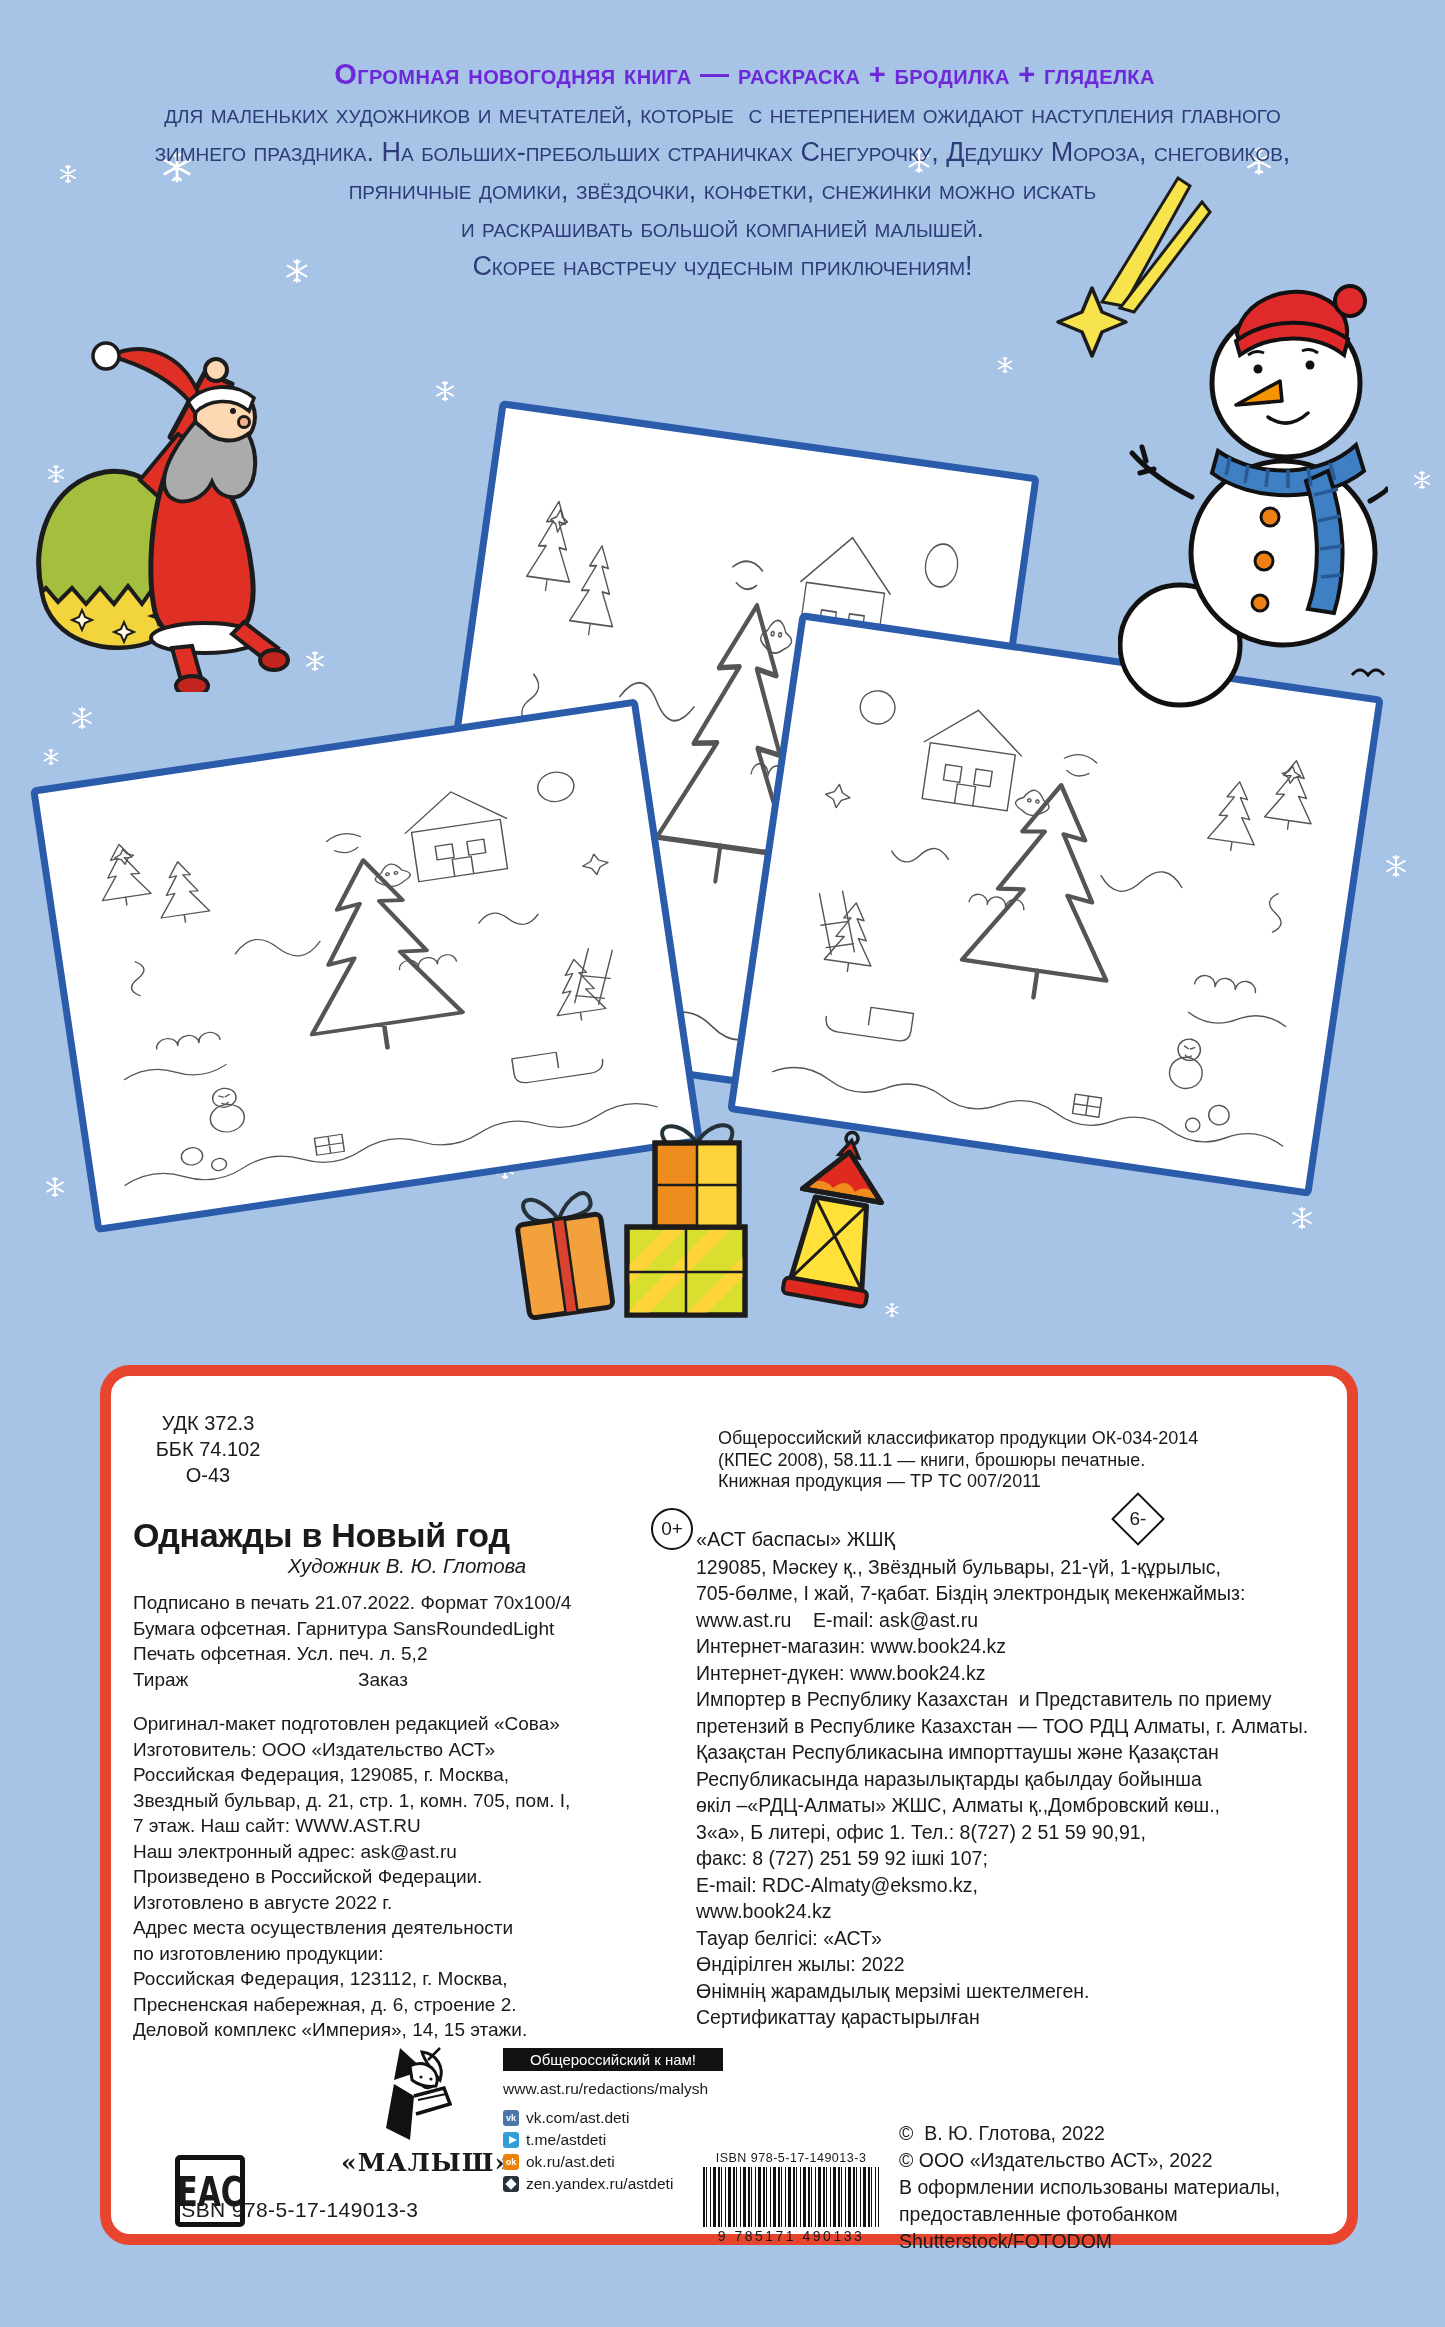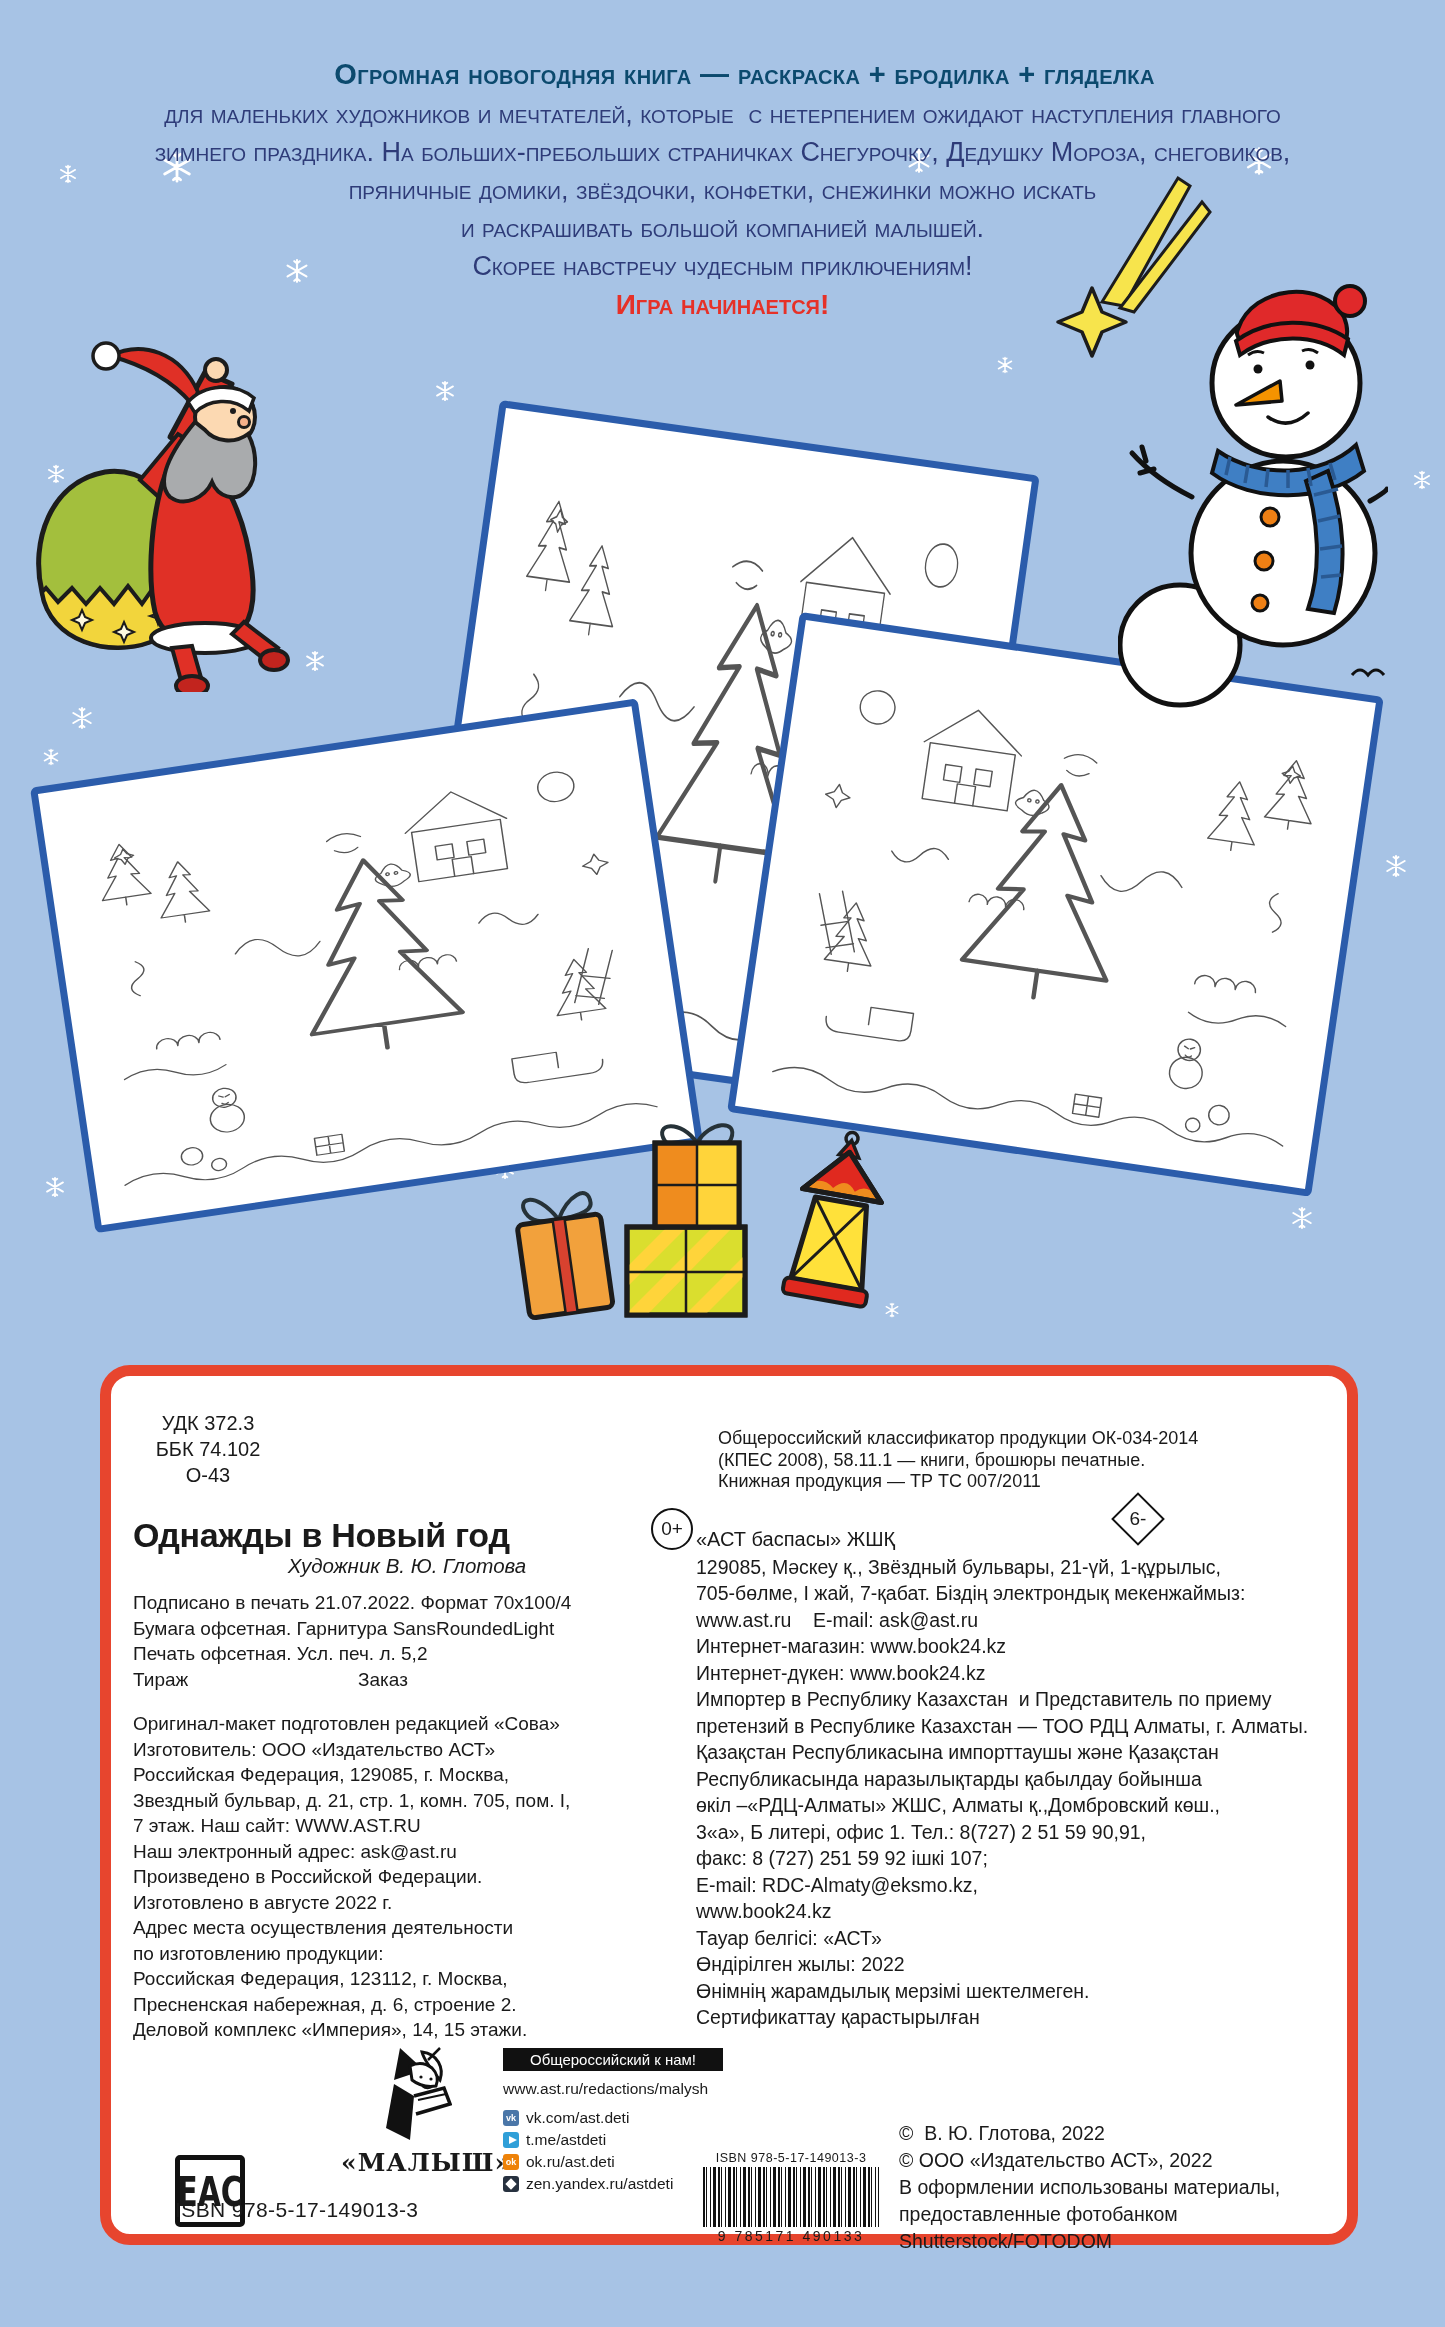--- a/index.html
+++ b/index.html
@@ -1,21 +1,21 @@
 <!DOCTYPE html>
 <html><head>
 <meta charset="utf-8">
 <style>
   html,body{margin:0;padding:0;background:#8fa8c8;}
   .page{position:relative;width:1445px;height:2327px;background:#a7c3e5;overflow:hidden;
         font-family:"Liberation Sans",sans-serif;color:#1a1a1a;}
 
   
   .hero{position:absolute;left:0;right:0;top:58px;text-align:center;font-variant:small-caps;z-index:5;}
-  .hero .headline{color:#0c4a6e;font-size:29px;font-weight:bold;letter-spacing:.4px;margin-left:44px;}
+  .hero .headline{color:#6d28d9;font-size:29px;font-weight:bold;letter-spacing:.4px;margin-left:44px;}
   .hero .bodytxt{color:#2e3b78;font-size:27px;line-height:38px;white-space:pre-wrap;margin-top:4px;font-weight:500;}
   .hero .cta{color:#e63128;font-size:28px;font-weight:bold;margin-top:4px;}
 
   
   .sf{position:absolute;z-index:1;display:block;}
   .sf svg{width:100%;height:100%;display:block;}
 
   
   .cpage{position:absolute;background:#fff;border:7px solid #2b5cab;border-radius:6px;
          box-sizing:border-box;padding:12px;transform-origin:0 0;}
@@ -133,21 +133,20 @@
     </defs>
   </svg>
 
   <div class="hero">
     <div class="headline">Огромная новогодняя книга — раскраска + бродилка + гляделка</div>
     <div class="bodytxt">для маленьких художников и мечтателей, которые  с нетерпением ожидают наступления главного
 зимнего праздника. На больших-пребольших страничках Снегурочку, Дедушку Мороза, снеговиков,
 пряничные домики, звёздочки, конфетки, снежинки можно искать
 и раскрашивать большой компанией малышей.
 Скорее навстречу чудесным приключениям!</div>
-    <div class="cta">Игра начинается!</div>
   </div>
 
   <div id="flakes">
       <i class="sf" style="left: 160px; top: 150px; width: 34px; height: 34px;">
         <svg viewBox="0 0 24 24">
           <path d="M12 2v20M3.3 7l17.4 10M3.3 17L20.7 7M12 5l-2.5-2M12 5l2.5-2M12 19l-2.5 2M12 19l2.5 2" stroke="#fff" stroke-width="2" stroke-linecap="round" fill="none"></path>
         </svg>
       </i>
       <i class="sf" style="left: 58px; top: 164px; width: 20px; height: 20px;">
         <svg viewBox="0 0 24 24">

